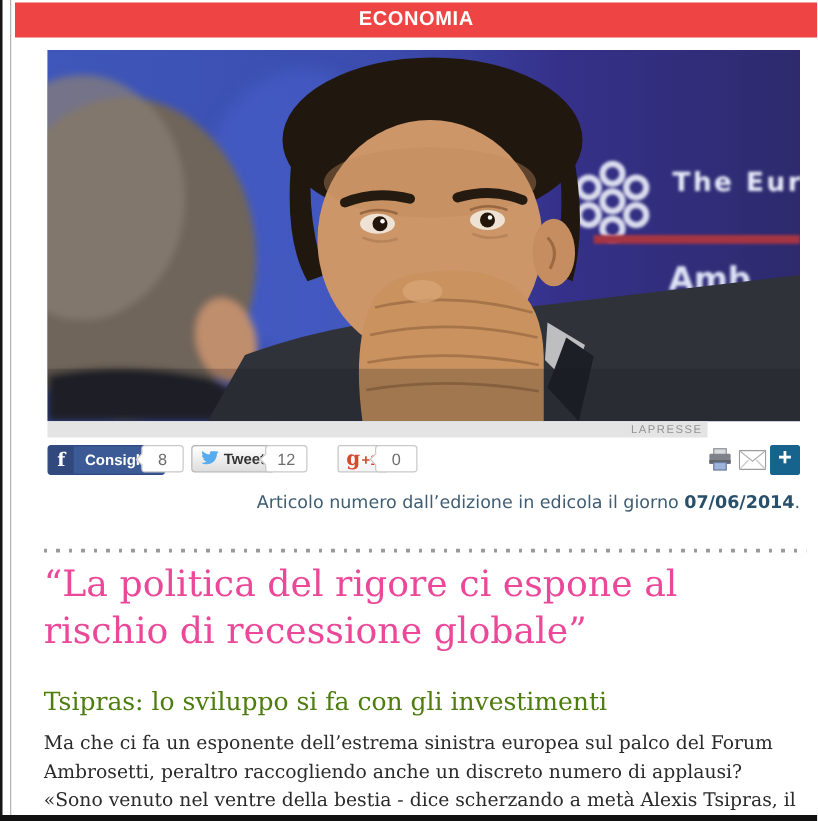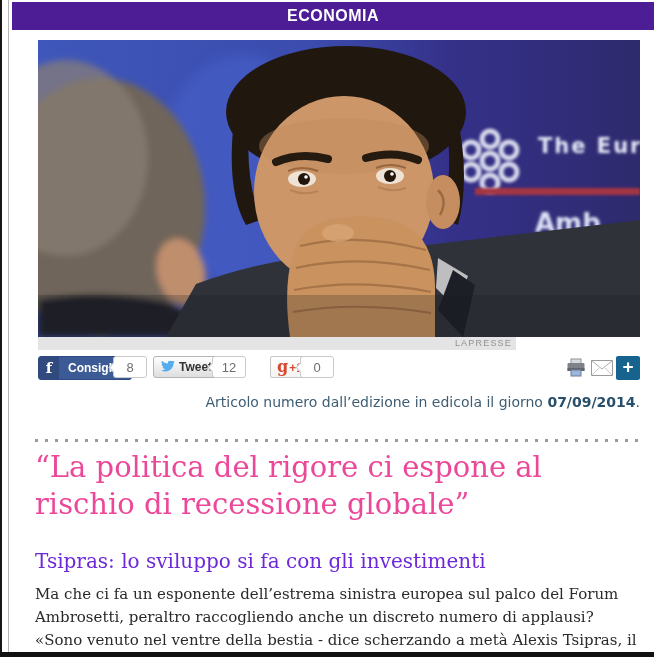--- a/index.html
+++ b/index.html
@@ -2,28 +2,28 @@
 <html><head>
 <meta charset="utf-8">
 <style>
   html,body{margin:0;padding:0;background:#fff;}
   .page{position:relative;width:654px;height:657px;background:#fff;overflow:hidden;
         font-family:"Liberation Sans",sans-serif;}
   .edge-left{position:absolute;left:0;top:0;width:2px;height:100%;background:#161616;}
   .page-rule-left{position:absolute;left:8px;top:0;width:1px;height:100%;background:#b5b5b5;}
   .edge-bottom{position:absolute;left:0;bottom:0;width:100%;height:5px;background:#111;}
 
-  .topbar{position:absolute;left:12px;right:0;top:2px;height:28px;background:#4c1d95;
+  .topbar{position:absolute;left:12px;right:0;top:2px;height:28px;background:#ef4444;
           display:flex;align-items:center;justify-content:center;}
   .topbar-title{color:#fff;font-weight:bold;font-size:16px;letter-spacing:.5px;}
 
   .photo{position:absolute;left:38px;top:40px;width:602px;height:297px;overflow:hidden;background:#3b4cae;}
   .photo svg{display:block;}
 
-  .credit-strip{position:absolute;left:38px;top:337px;width:478px;height:13px;background:#e4e4e4;
+  .credit-strip{position:absolute;left:38px;top:337px;width:528px;height:13px;background:#e4e4e4;
     font-size:9px;color:#929292;letter-spacing:1.2px;text-align:right;line-height:13px;
     padding-right:4px;box-sizing:border-box;}
 
   .social-row{position:absolute;left:38px;top:356px;width:602px;height:24px;}
   .fb-btn{position:absolute;left:0;top:0;height:22px;display:flex;align-items:center;
     background:#3c5a96;border:1px solid #2f4a80;border-radius:3px;cursor:pointer;}
   .fb-f{width:20px;height:22px;background:#31497d;border-radius:2px 0 0 2px;color:#fff;
     font-weight:bold;font-size:15px;display:flex;align-items:center;justify-content:center;
     font-family:"DejaVu Serif",serif;}
   .fb-label{color:#fff;font-weight:bold;font-size:12px;padding:0 9px;}
@@ -53,21 +53,21 @@
   .edition-note{position:absolute;right:14px;top:394px;font-size:14px;color:#3f5d72;
     font-family:"DejaVu Sans",sans-serif;text-align:right;}
   .edition-note b{color:#29506b;}
 
   .dotted-sep{position:absolute;left:35px;top:439px;width:610px;height:3px;
     background:repeating-linear-gradient(90deg,#9a9a9a 0 3px,transparent 3px 10px);}
 
   .headline{position:absolute;left:35px;top:449px;width:612px;
     font-family:"DejaVu Serif",serif;font-size:29px;line-height:37px;color:#ec4899;font-weight:normal;margin:0;}
   .standfirst{position:absolute;left:35px;top:549px;width:600px;
-    font-family:"DejaVu Serif",serif;font-size:20px;color:#6d28d9;margin:0;font-weight:normal;}
+    font-family:"DejaVu Serif",serif;font-size:20px;color:#4d7c0f;margin:0;font-weight:normal;}
   .body-text{position:absolute;left:35px;top:583px;width:606px;height:68px;overflow:hidden;
     font-family:"DejaVu Serif",serif;font-size:15px;line-height:23px;color:#2a2a2a;margin:0;}
 </style>
 </head>
 <body>
 
 <div class="page">
   <div class="edge-left"></div>
   <div class="page-rule-left"></div>
 
@@ -186,21 +186,21 @@
       <svg width="22" height="16" viewBox="0 0 22 16">
         <rect x="0.5" y="0.5" width="21" height="15" fill="#ffffff" stroke="#9a9a9a"></rect>
         <path d="M0.5,0.5 L11,9 L21.5,0.5" fill="none" stroke="#aeaeae"></path>
         <path d="M0.5,15.5 L8,8 M21.5,15.5 L14,8" fill="none" stroke="#c9c9c9"></path>
       </svg>
     </div>
     <div class="share-plus">+</div>
   </div>
 
   <div class="edition-note">
-    <span>Articolo numero dall’edizione in edicola il giorno </span><b>07/09/2014</b><span>.</span>
+    <span>Articolo numero dall’edizione in edicola il giorno </span><b>07/06/2014</b><span>.</span>
   </div>
 
   <div class="dotted-sep"></div>
 
   <h1 class="headline">“La politica del rigore ci espone al rischio di recessione globale”</h1>
   <h2 class="standfirst">Tsipras: lo sviluppo si fa con gli investimenti</h2>
   <p class="body-text">Ma che ci fa un esponente dell’estrema sinistra europea sul palco del Forum Ambrosetti, peraltro raccogliendo anche un discreto numero di applausi? «Sono venuto nel ventre della bestia - dice scherzando a metà Alexis Tsipras, il leader greco di Syriza - perché è sempre meglio ascoltare</p>
 
   <div class="edge-bottom"></div>
 </div>

